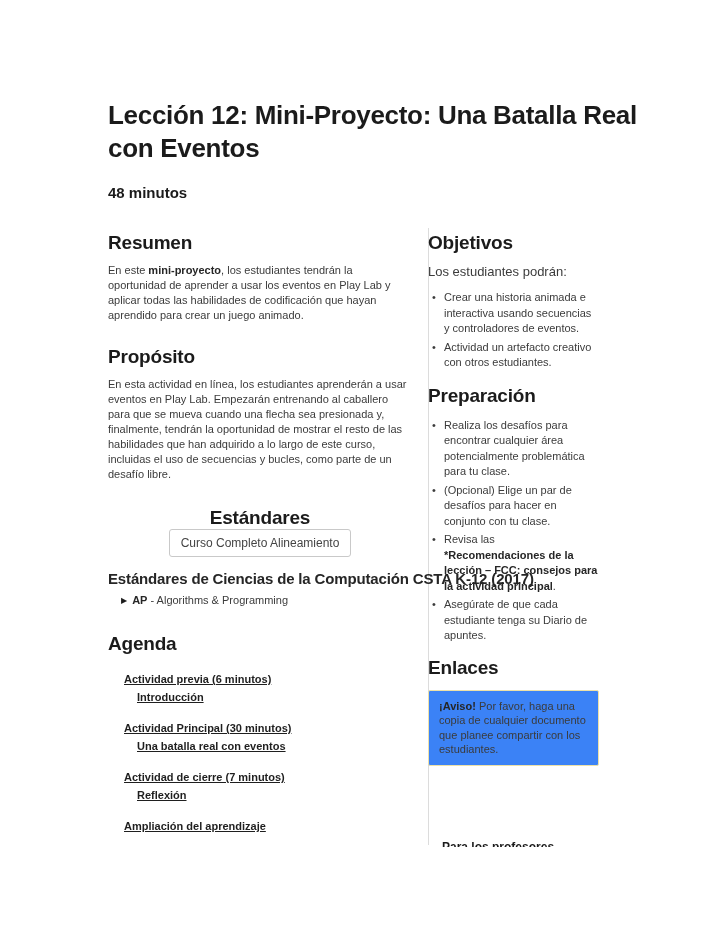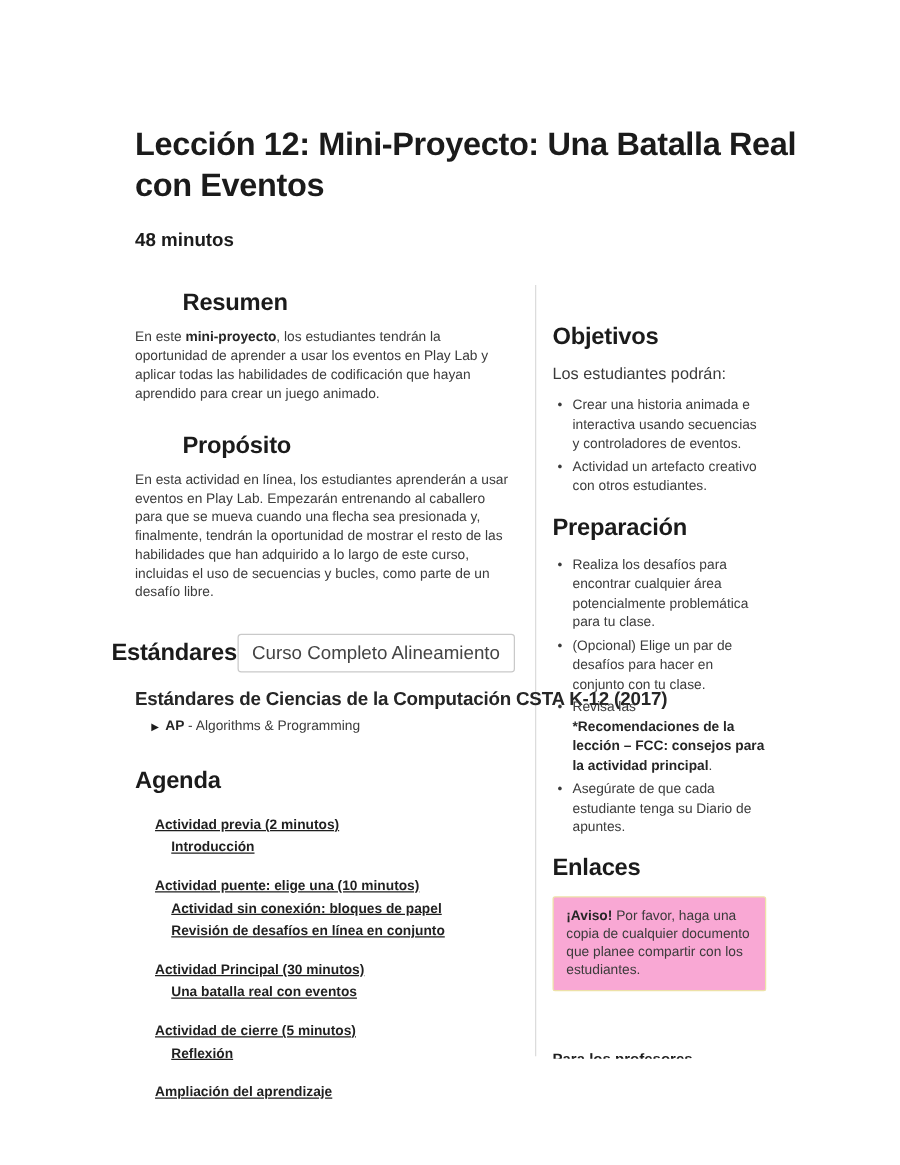--- a/index.html
+++ b/index.html
@@ -17,34 +17,34 @@
     color: #1b1b1b; letter-spacing: -0.3px;
   }
   .duration {
     position: absolute; left: 108px; top: 184px;
     font-size: 15px; font-weight: 700; color: #1b1b1b;
   }
 
   .divider { position: absolute; left: 428px; top: 228px; width: 1px; height: 617px; background: #dcdcdc; }
 
   .col-left  { position: absolute; left: 108px; top: 232px; width: 304px; }
-  .col-right { position: absolute; left: 442px; top: 232px; width: 171px; margin-top: 27px; }
+  .col-right { position: absolute; left: 428px; top: 232px; width: 171px; }
 
   h2 { font-size: 19px; font-weight: 700; color: #1b1b1b; letter-spacing: -0.2px; }
   .body-text { font-size: 11px; line-height: 15px; color: #3b3b3b; }
   strong { font-weight: 700; color: #262626; }
 
-  .sec-resumen h2, .sec-proposito h2 { margin-bottom: 9px; margin-left: 38px; }
+  .sec-resumen h2, .sec-proposito h2 { margin-bottom: 9px; }
   .sec-resumen p { margin-bottom: 23px; }
   .sec-proposito p { margin-bottom: 25px; }
 
-  .standards-row { display: flex; justify-content: flex-end; align-items: center; margin-bottom: 13px; }
+  .standards-row { display: flex; justify-content: flex-end; align-items: center; margin-bottom: 13px; flex-direction: column; }
   .alignment-btn {
     border: 1px solid #c9c9c9; background: #fff; border-radius: 3px;
-    padding: 6px 11px; font-size: 15px; color: #444;
+    padding: 6px 11px; font-size: 12px; color: #444;
     font-family: "Liberation Sans", sans-serif; cursor: pointer; white-space: nowrap;
   }
   .standards-org {
     font-size: 15px; font-weight: 700; color: #262626;
     letter-spacing: -0.15px; white-space: nowrap; margin-bottom: 7px;
   }
   .ap-row { padding-left: 13px; font-size: 11px; color: #3b3b3b; margin-bottom: 27px; display: flex; align-items: center; }
   .expand-arrow { font-size: 8px; color: #1b1b1b; margin-right: 5px; }
 
   .sec-agenda h2 { margin-bottom: 14px; }
@@ -57,21 +57,21 @@
 
   .sec-objetivos h2 { margin-bottom: 10px; }
   .intro { font-size: 13px; line-height: 15px; margin-bottom: 11px; color: #3b3b3b; }
   ul.bullets { list-style: none; }
   li.bullet { position: relative; padding-left: 16px; font-size: 11px; line-height: 15.5px; margin-bottom: 3px; color: #3b3b3b; }
   li.bullet::before { content: "\2022"; position: absolute; left: 4px; color: #3b3b3b; }
 
   .sec-preparacion h2 { margin-top: 14px; margin-bottom: 11px; }
   .sec-enlaces h2 { margin-top: 13px; margin-bottom: 11px; }
   .notice {
-    border: 1px solid #ede1a8; background: #f9a8d4; border-radius: 2px;
+    border: 1px solid #ede1a8; background: #3b82f6; border-radius: 2px;
     padding: 8px 10px; font-size: 11px; line-height: 14.5px; color: #3b3b3b;
   }
 
   .clipped-heading {
     position: absolute; left: 442px; top: 840px; width: 180px; height: 7px;
     overflow: hidden; font-size: 12px; font-weight: 700; color: #1b1b1b;
   }
 </style>
 </head>
 <body>
@@ -104,39 +104,32 @@
       <div class="ap-row">
         <span class="expand-arrow">▶</span>
         <span><strong>AP</strong><span> - Algorithms &amp; Programming</span></span>
       </div>
     </div>
 
     <div class="sec-agenda">
       <h2>Agenda</h2>
 
       <div class="agenda-group">
-        <a class="agenda-link">Actividad previa (2 minutos)</a>
+        <a class="agenda-link">Actividad previa (6 minutos)</a>
         <div class="agenda-sub"><a class="agenda-link">Introducción</a></div>
       </div>
 
-      <div class="agenda-group">
-        <a class="agenda-link">Actividad puente: elige una (10 minutos)</a>
-        <div class="agenda-sub">
-          <a class="agenda-link">Actividad sin conexión: bloques de papel</a><br>
-          <a class="agenda-link">Revisión de desafíos en línea en conjunto</a>
-        </div>
-      </div>
 
       <div class="agenda-group">
         <a class="agenda-link">Actividad Principal (30 minutos)</a>
         <div class="agenda-sub"><a class="agenda-link">Una batalla real con eventos</a></div>
       </div>
 
       <div class="agenda-group">
-        <a class="agenda-link">Actividad de cierre (5 minutos)</a>
+        <a class="agenda-link">Actividad de cierre (7 minutos)</a>
         <div class="agenda-sub"><a class="agenda-link">Reflexión</a></div>
       </div>
 
       <div class="agenda-group">
         <a class="agenda-link">Ampliación del aprendizaje</a>
       </div>
     </div>
 
   </div>
 

